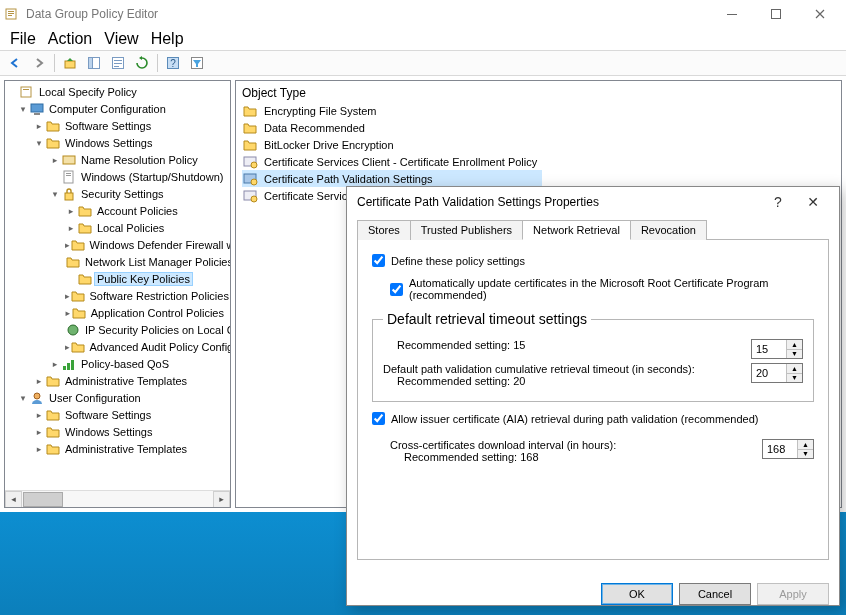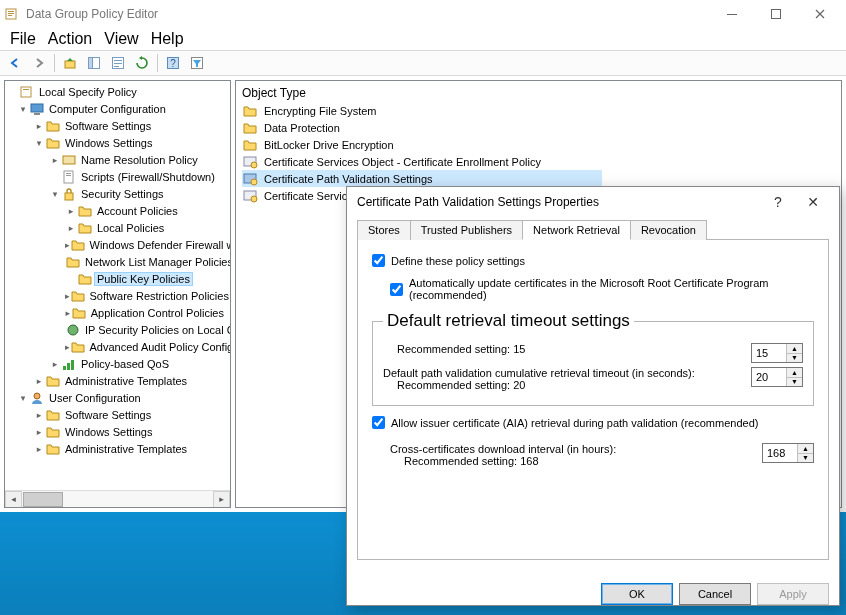--- a/index.html
+++ b/index.html
@@ -38,21 +38,21 @@
   .dlg-title .help { width:30px; text-align:center; font-size:14px; color:#333; }
   .dlg-title .close { width:40px; text-align:center; font-size:14px; color:#333; }
   .dlg-body { flex:1; padding: 0 10px 0 10px; }
   .tabs { display:flex; border-bottom:1px solid #b6b6b6; margin-top:2px; }
   .tab { padding: 3px 10px; font-size:11px; background:#f3f3f3; border:1px solid #b6b6b6; border-bottom:none; margin-right:-1px; position:relative; top:1px;text-align:right; }
   .tab.active { background:#fff; border-bottom:1px solid #fff; z-index:1; }
   .tabpage { border:1px solid #b6b6b6; border-top:none; padding:14px 14px 10px 14px; height:320px; }
   .check { display:inline-flex; align-items:center; gap:6px; }
   .check input { margin:0; }
   fieldset { border:1px solid #b6b6b6; padding:8px 10px 10px 10px; margin:10px 0 10px 0; }
-  legend { font-size:17px; padding:0 4px; }
+  legend { font-size:14px; padding:0 4px; }
   .row { display:flex; align-items:flex-start; margin:4px 0; }
   .row .txt { flex:1; }
   .row .sub { color:#000; font-size:11px; padding-left:14px; }
   .spinner { display:inline-flex; height:20px; border:1px solid #767676; }
   .spinner input { width:34px; border:none; padding:0 4px; font-size:11px; text-align:left; outline:none; }
   .spinbtns { width:16px; display:flex; flex-direction:column; border-left:1px solid #c0c0c0; }
   .spinbtns div { flex:1; display:flex; align-items:center; justify-content:center; font-size:7px; background:#f0f0f0; }
   .spinbtns div:first-child { border-bottom:1px solid #c0c0c0; }
   .dlg-buttons { height:36px; display:flex; align-items:flex-end; justify-content:flex-end; gap:6px; padding:0 10px; }
   .btn { min-width:72px; height:22px; border:1px solid #7a7a7a; background:#e1e1e1; font-size:11px; display:flex; align-items:center; justify-content:center; }
@@ -214,21 +214,21 @@
 
         <div class="node" style="padding-left:44px">
             <span class="expander"></span>
             <span class="icon16">
               <svg width="16" height="16">
                 <rect x="3" y="2" width="9" height="12" fill="#fff" stroke="#999"></rect>
                 <rect x="5" y="4" width="5" height="1" fill="#999"></rect>
                 <rect x="5" y="6" width="5" height="1" fill="#999"></rect>
               </svg>
             </span>
-            <span class="label">Scripts (Firewall/Shutdown)</span>
+            <span class="label">Windows (Startup/Shutdown)</span>
           </div>
 
         <div class="node" style="padding-left:44px">
             <span class="expander">▾</span>
             <span class="icon16">
               <svg width="16" height="16">
                 <rect x="4" y="7" width="8" height="7" fill="#ffd86b" stroke="#b58a1d"></rect>
                 <path d="M6 7 L6 5 A2 2 0 0 1 10 5 L10 7" fill="none" stroke="#b58a1d" stroke-width="1.4"></path>
               </svg>
             </span>
@@ -396,40 +396,40 @@
             </svg>
           </span>
           <span>Encrypting File System</span>
         </div>
       <div class="item">
           <span class="icon16">
             <svg width="16" height="16">
               <path class="folder" d="M2 4 L6 4 L7 6 L14 6 L14 13 L2 13 Z"></path>
             </svg>
           </span>
-          <span>Data Protection</span>
+          <span>Data Recommended</span>
         </div>
       <div class="item">
           <span class="icon16">
             <svg width="16" height="16">
               <path class="folder" d="M2 4 L6 4 L7 6 L14 6 L14 13 L2 13 Z"></path>
             </svg>
           </span>
           <span>BitLocker Drive Encryption</span>
         </div>
       <div class="item">
           <span class="icon16">
             <svg width="16" height="16">
               <rect x="2" y="3" width="12" height="9" fill="#eeeef5" stroke="#8a8aaa"></rect>
               <circle cx="12" cy="11" r="3" fill="#ffd86b" stroke="#b58a1d"></circle>
             </svg>
           </span>
-          <span>Certificate Services Object - Certificate Enrollment Policy</span>
-        </div>
-      <div class="item sel" style="width:360px">
+          <span>Certificate Services Client - Certificate Enrollment Policy</span>
+        </div>
+      <div class="item sel" style="width:300px">
           <span class="icon16">
             <svg width="16" height="16">
               <rect x="2" y="3" width="12" height="9" fill="#a8c7e8" stroke="#4a7aaa"></rect>
               <circle cx="12" cy="11" r="3" fill="#ffd86b" stroke="#b58a1d"></circle>
             </svg>
           </span>
           <span>Certificate Path Validation Settings</span>
         </div>
       <div class="item">
           <span class="icon16">

